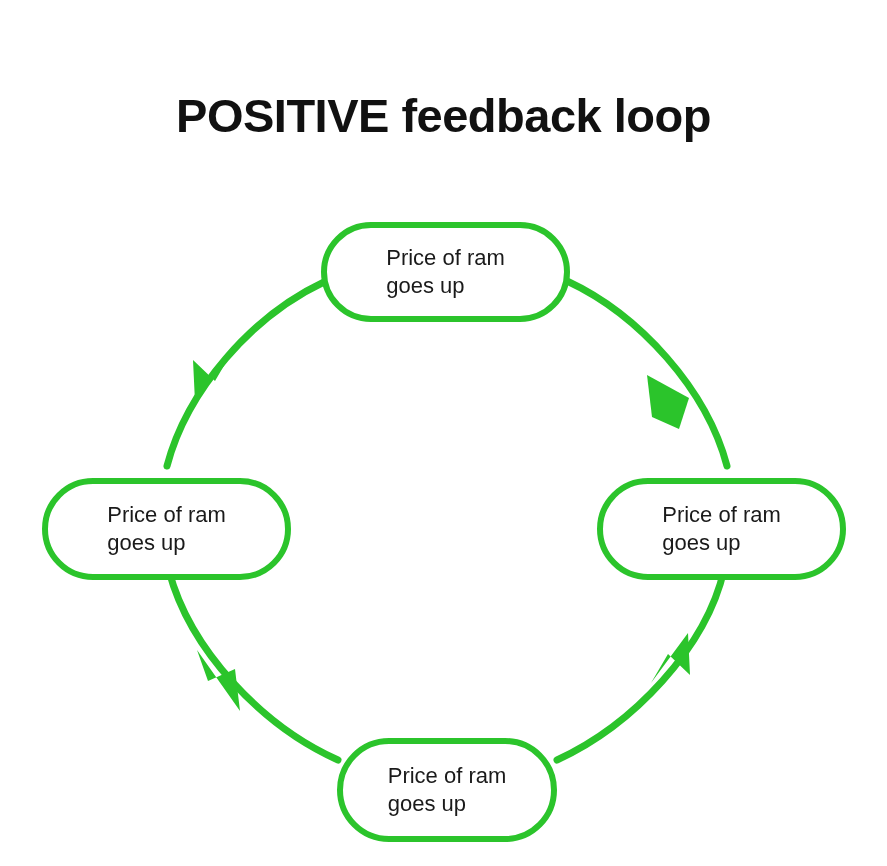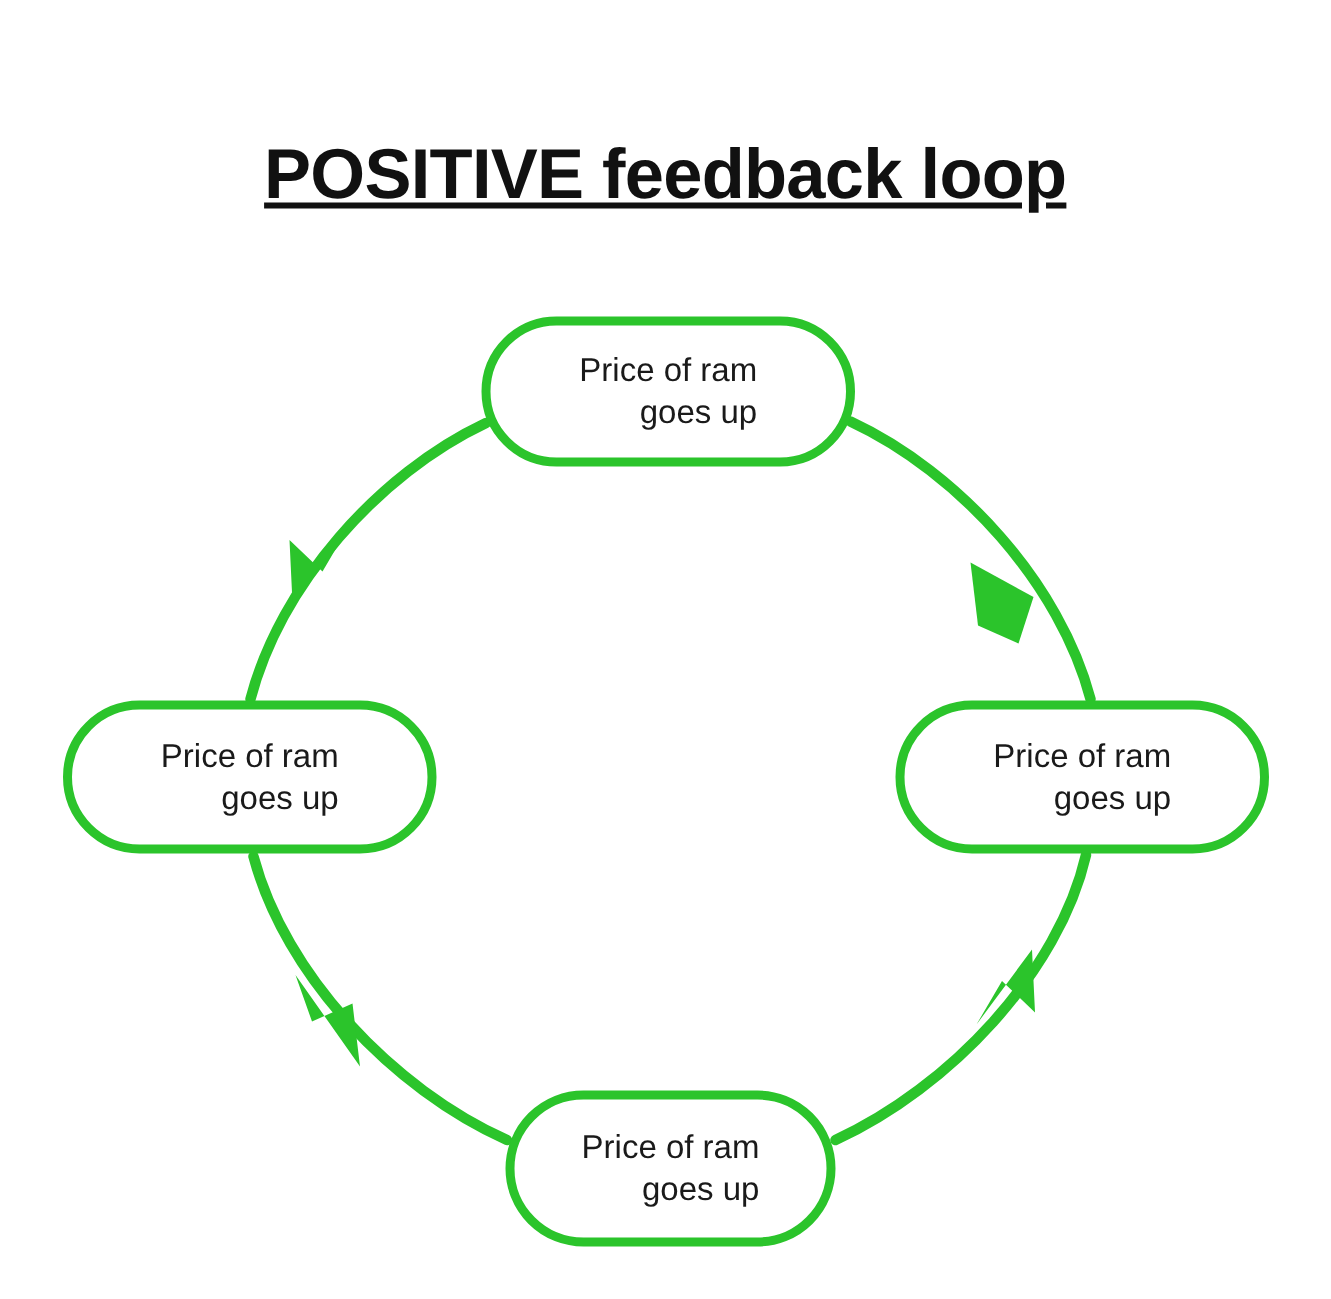--- a/index.html
+++ b/index.html
@@ -24,40 +24,40 @@
     left: 0;
     top: 88px;
     width: 887px;
     text-align: center;
     font-family: "Liberation Sans", sans-serif;
     font-size: 47px;
     font-weight: bold;
     letter-spacing: -0.5px;
     color: #111111;
     white-space: nowrap;
-    text-decoration: underline;
   }
   #loop-svg {
     position: absolute;
     left: 0;
     top: 0;
     width: 887px;
     height: 866px;
   }
   .node {
     position: absolute;
     box-sizing: border-box;
     background: #ffffff;
     border: 6px solid #2BC42B;
     border-radius: 52px;
     display: flex;
     align-items: center;
     justify-content: center;
-    text-align: right;
+    text-align: left;
     z-index: 3;
+    margin-top: 11px;
   }
   .node-label {
     font-family: "Liberation Sans", sans-serif;
     font-size: 22px;
     line-height: 1.28;
     color: #1a1a1a;
     padding: 0 14px;
     white-space: pre-line;
   }
   #node-top {

